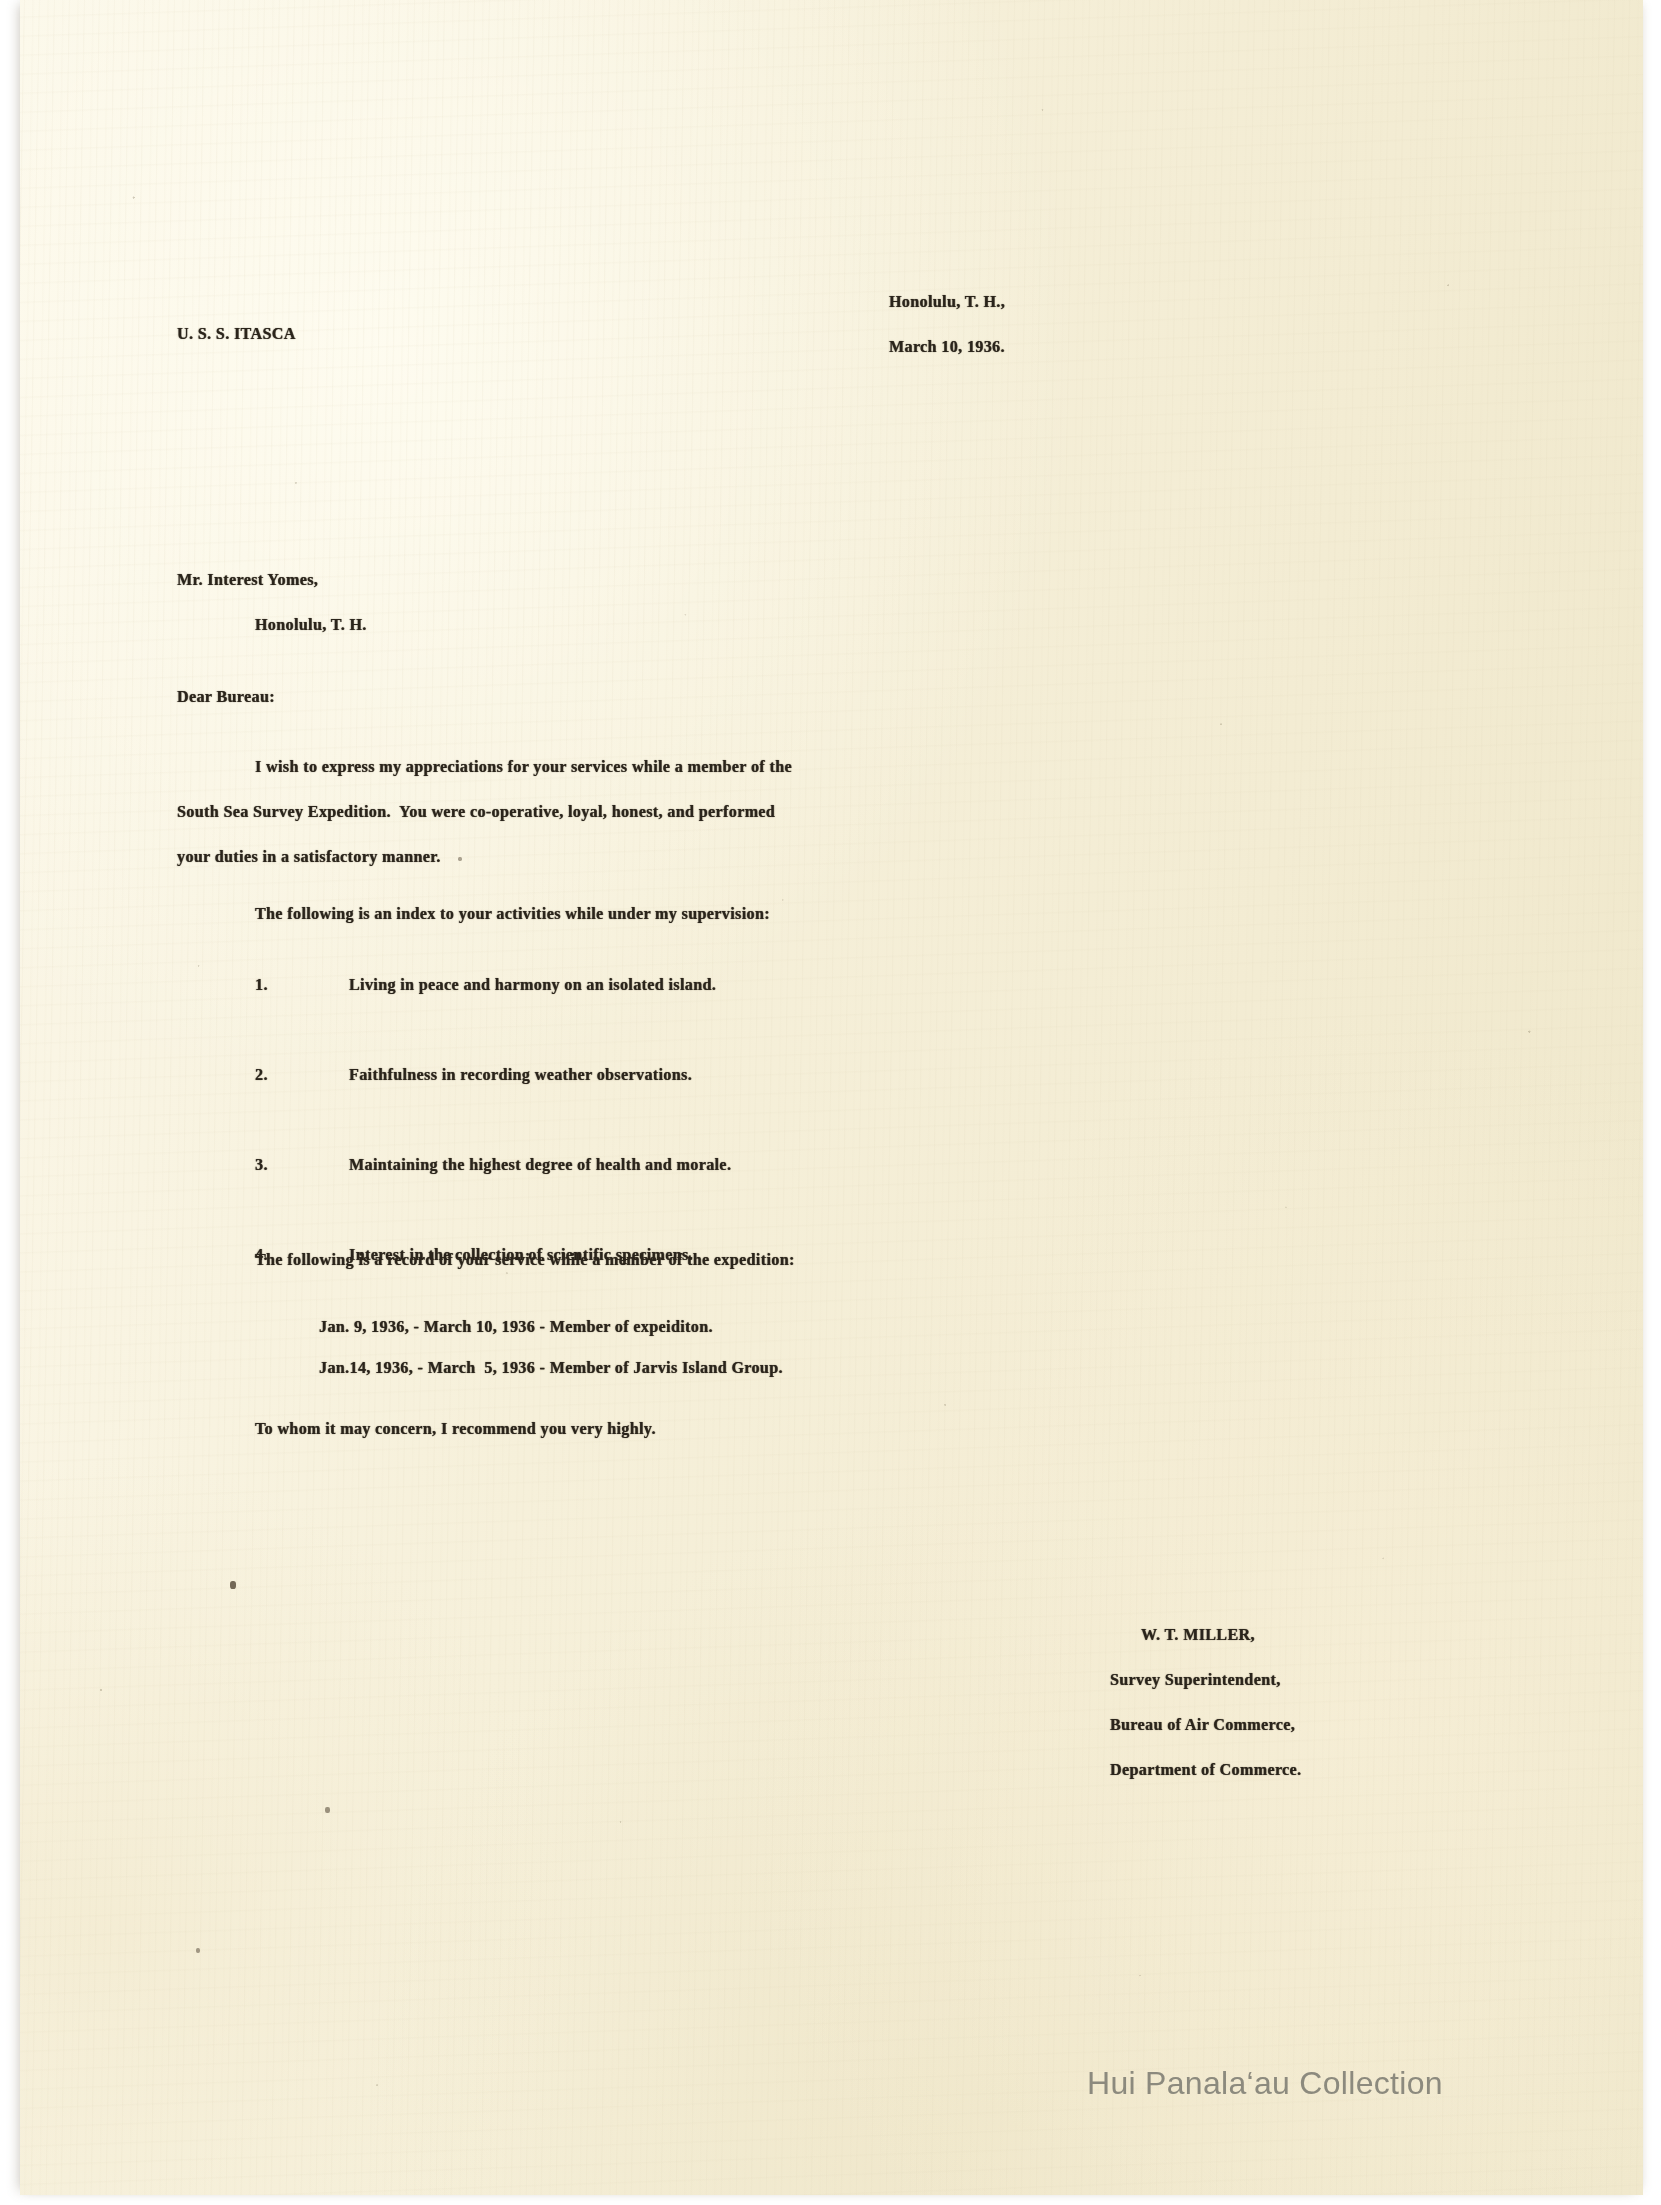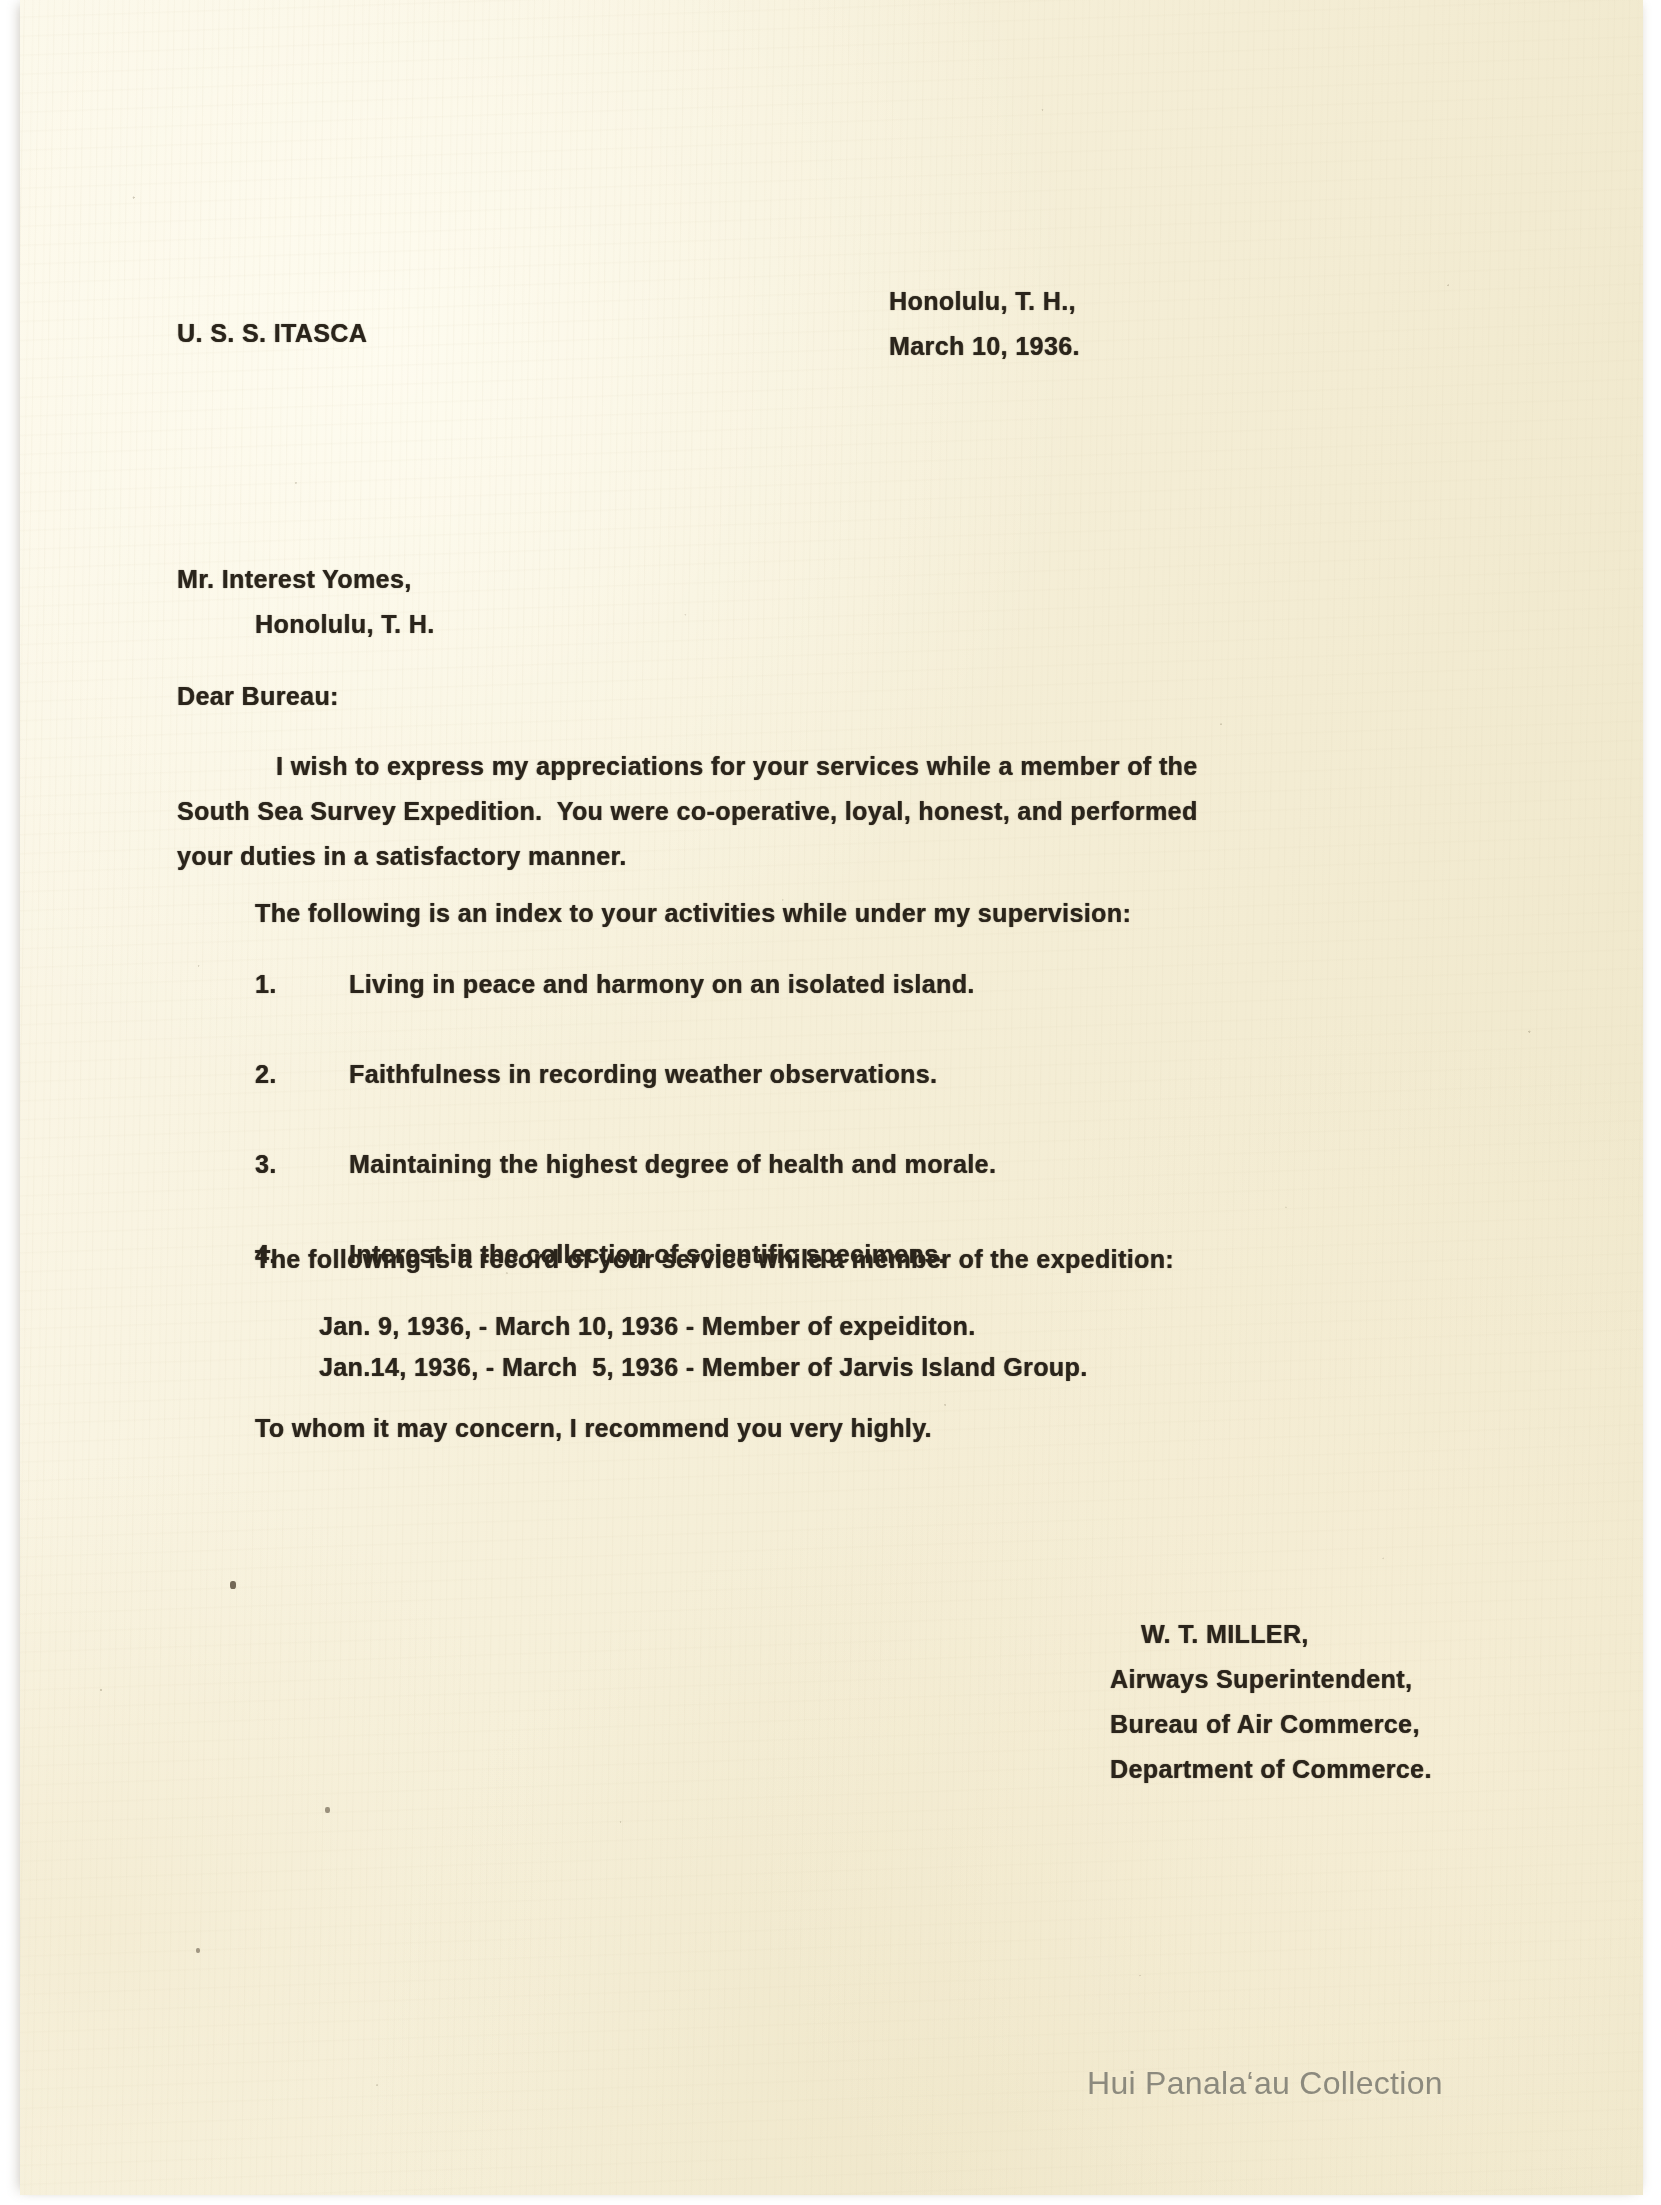--- a/index.html
+++ b/index.html
@@ -92,23 +92,23 @@
       radial-gradient(circle at 69% 90%, rgba(108,96,70,0.35) 0 0.7px, transparent 1.1px),
       radial-gradient(circle at 22% 95%, rgba(108,96,70,0.40) 0 0.8px, transparent 1.2px),
       radial-gradient(circle at 47% 41%, rgba(108,96,70,0.30) 0 0.6px, transparent 1px),
       radial-gradient(circle at 78% 55%, rgba(108,96,70,0.30) 0 0.6px, transparent 1px);
   }
 
   
   .typed {
     position: absolute;
     color: #2a241b;
-    font-family: Liberation Sans, sans-serif;
+    font-family: Liberation Serif, serif;
     font-weight: bold;
-    font-size: 25px;
+    font-size: 16px;
     line-height: 45px;
     letter-spacing: 0.4px;
     white-space: pre;
     text-shadow:
       0.5px 0.4px 0.6px rgba(46,38,26,0.55),
      -0.4px 0.4px 0.7px rgba(46,38,26,0.35),
       0 0 1.6px rgba(60,50,34,0.30);
     -webkit-font-smoothing: none;
   }
 
@@ -211,21 +211,21 @@
 
     <div class="block" id="dates-block">
       <div class="typed indent2" style="position:relative; line-height:41px;">Jan. 9, 1936, - March 10, 1936 - Member of expeiditon.</div>
       <div class="typed indent2" style="position:relative; line-height:41px;">Jan.14, 1936, - March  5, 1936 - Member of Jarvis Island Group.</div>
     </div>
 
     <div class="typed block indent" id="para-closing">To whom it may concern, I recommend you very highly.</div>
 
     <div class="block" id="signature">
       <div class="typed" style="position:relative; padding-left:31px;">W. T. MILLER,</div>
-      <div class="typed" style="position:relative;">Airways Superintendent,</div>
+      <div class="typed" style="position:relative;">Survey Superintendent,</div>
       <div class="typed" style="position:relative;">Bureau of Air Commerce,</div>
       <div class="typed" style="position:relative;">Department of Commerce.</div>
     </div>
 
     <div class="fleck" style="left:210px; top:1581px; width:6.4px;  height:7.8px;"></div>
     <div class="fleck" style="left:305px; top:1807px; width:5px;  height:5.6px;  opacity:0.6;"></div>
     <div class="fleck" style="left:176px; top:1948px; width:4.2px;  height:5px;  opacity:0.55;"></div>
     <div class="fleck" style="left:438px; top:857px; width:3.5px;  height:4.2px;  opacity:0.5;"></div>
 
     <div id="watermark">Hui Panala‘au Collection</div>

